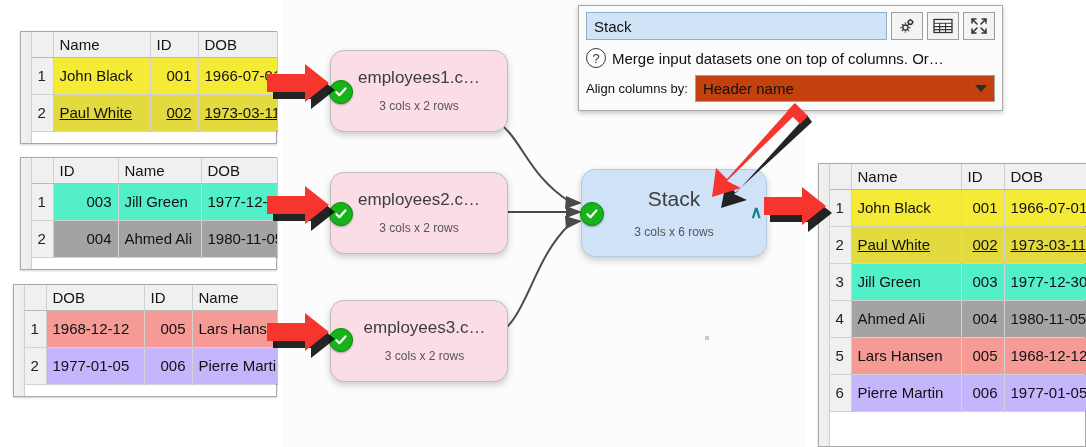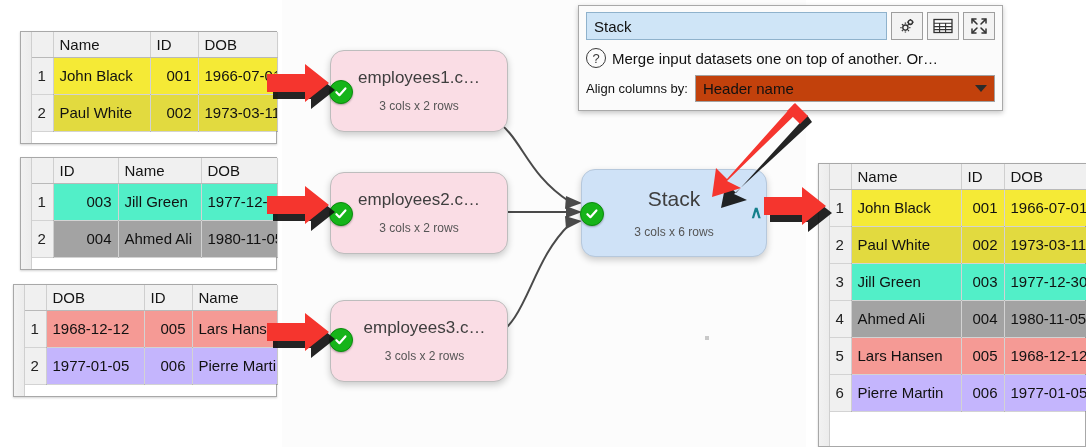--- a/index.html
+++ b/index.html
@@ -50,21 +50,21 @@
     background:#f0f0f0;
     color:#222;
     text-align:center;
     border-right:1px solid #cfcfcf;
     width:22px;
     padding:0 2px;
   }
   .tbl th.rownum{background:#f0f0f0;border-bottom:1px solid #b9b9b9;}
   .num{text-align:right;}
   .c-yellow{background:#f5ea36;}
-  .c-yellow2{background:#e2da3f;}
+  .c-yellow2{background:#e2da3f;text-decoration:underline;}
   .c-teal{background:#52efc8;}
   .c-teal2{background:#a3a3a3;}
   .c-red{background:#f59a95;}
   .c-red2{background:#c4b5fd;}
 
   
   .node{
     position:absolute;
     border-radius:14px;
     box-sizing:border-box;
@@ -235,21 +235,21 @@
         <g stroke="#333" stroke-width="1.5" fill="none" stroke-linecap="round">
           <path d="M3,7 V3 H7 M17,7 V3 H13 M3,13 V17 H7 M17,13 V17 H13"></path>
           <path d="M3.6,3.6 L8,8 M16.4,3.6 L12,8 M3.6,16.4 L8,12 M16.4,16.4 L12,12"></path>
         </g>
       </svg>
     </div>
   </div>
 
   <div class="desc">
     <div class="qmark">?</div>
-    <div class="txt">Merge input datasets one on top of another. Or…</div>
+    <div class="txt">Merge input datasets one on top of columns. Or…</div>
   </div>
 
   <div class="alignrow">
     <div class="lbl">Align columns by:</div>
     <div class="combo">
       <span>Header name</span>
       <span class="arrow"></span>
     </div>
   </div>
 </div>

